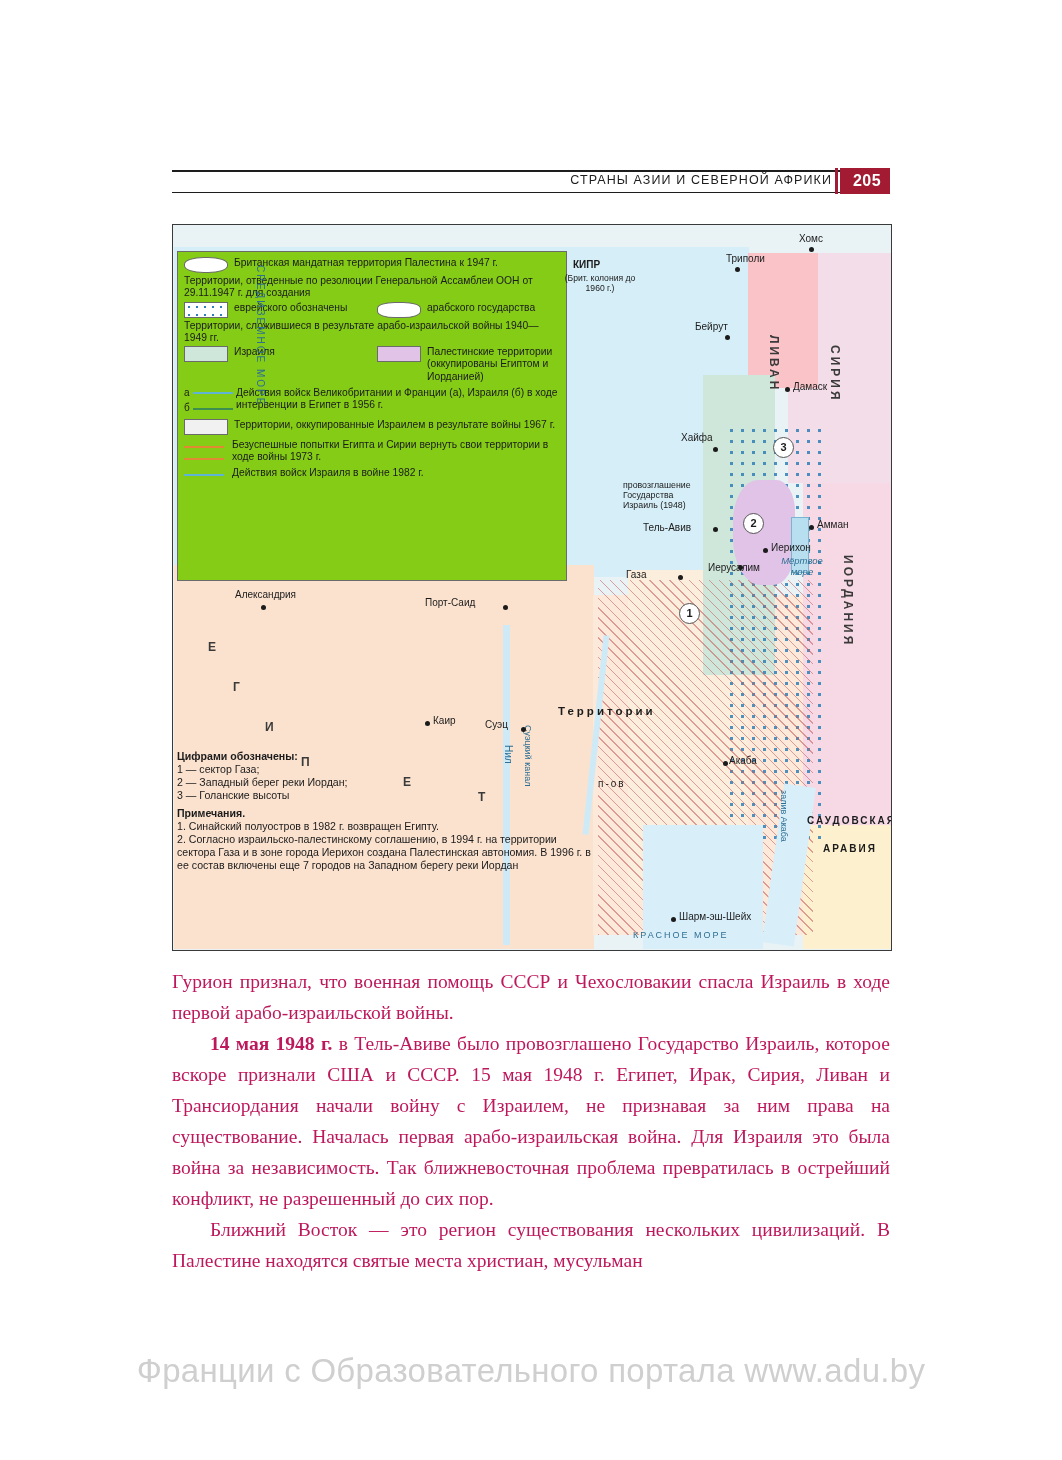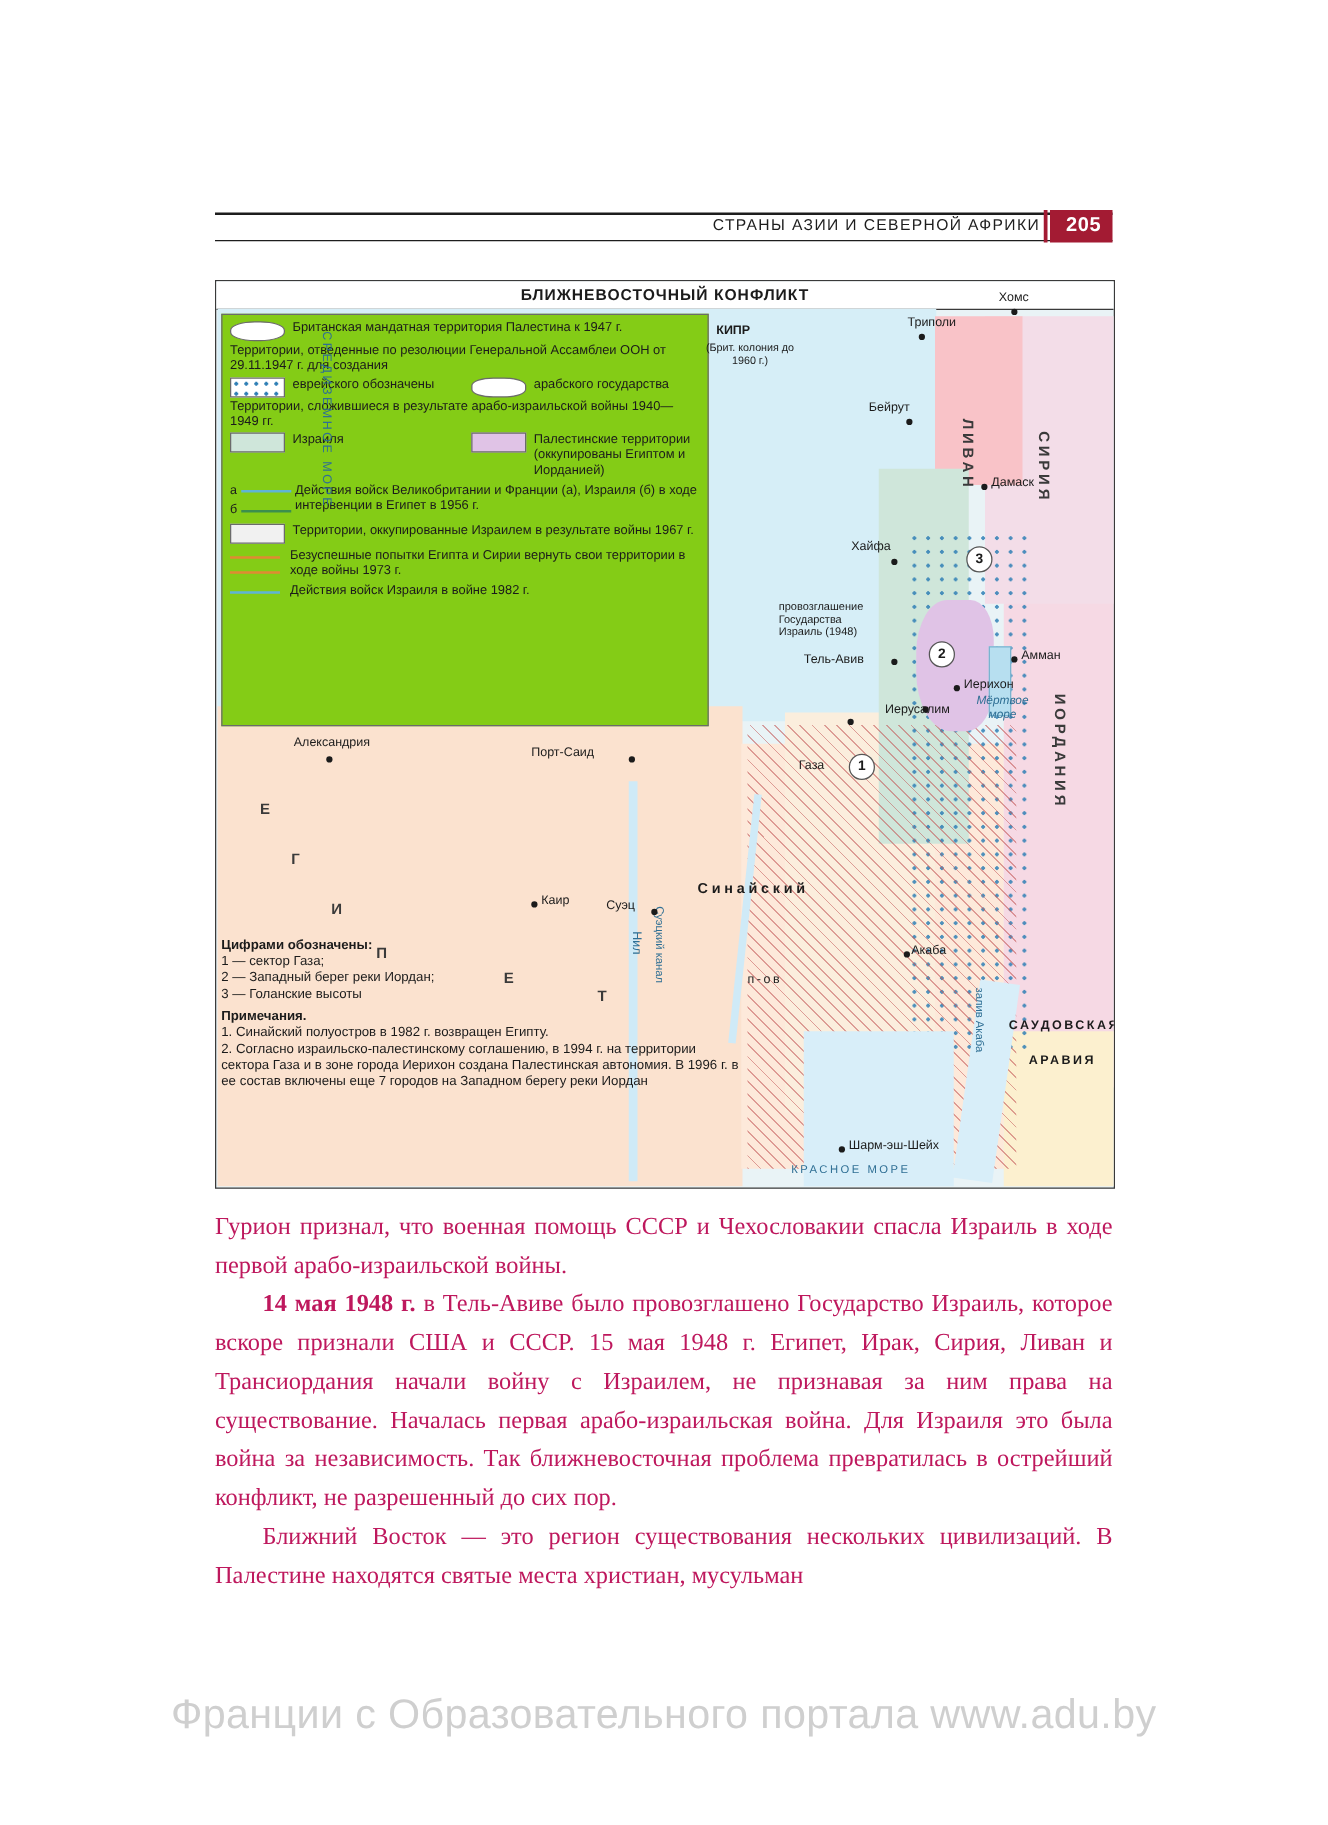--- a/index.html
+++ b/index.html
@@ -128,21 +128,20 @@
     <div class="rule"></div>
     <div class="rule2"></div>
     <div class="title">СТРАНЫ АЗИИ И СЕВЕРНОЙ АФРИКИ</div>
     <div class="pagebar2"></div>
     <div class="pagebar"></div>
     <div class="pagenum">205</div>
   </div>
 
   <div class="map">
 
-    <div class="map-title">БЛИЖНЕВОСТОЧНЫЙ КОНФЛИКТ</div>
 
     <div class="medsea"></div>
     <div class="egypt"></div>
     <div class="sinai"></div>
     <div class="negev"></div>
     <div class="jordan"></div>
     <div class="saudi"></div>
     <div class="syria"></div>
     <div class="lebanon"></div>
     <div class="israel"></div>
@@ -244,21 +243,21 @@
     <div class="lbl b" style="left:634px;top:590px;letter-spacing:2px;">САУДОВСКАЯ</div>
     <div class="lbl b" style="left:650px;top:618px;letter-spacing:2px;">АРАВИЯ</div>
 
     <div class="lbl country" style="left:35px;top:415px;">Е</div>
     <div class="lbl country" style="left:60px;top:455px;">Г</div>
     <div class="lbl country" style="left:92px;top:495px;">И</div>
     <div class="lbl country" style="left:128px;top:530px;">П</div>
     <div class="lbl country" style="left:230px;top:550px;">Е</div>
     <div class="lbl country" style="left:305px;top:565px;">Т</div>
 
-    <div class="lbl b" style="left:385px;top:480px;letter-spacing:3px;font-size:11.5px;">Синайский</div>
+    <div class="lbl b" style="left:385px;top:480px;letter-spacing:3px;font-size:11.5px;">Территории</div>
     <div class="lbl" style="left:425px;top:553px;letter-spacing:2px;">п-ов</div>
 
     <div class="lbl vert" style="left:330px;top:520px;height:60px;color:#2f6f94;">Нил</div>
     <div class="lbl vert" style="left:350px;top:500px;height:110px;color:#2f6f94;font-size:9px;">Суэцкий канал</div>
     <div class="lbl vert" style="left:606px;top:565px;height:110px;color:#2f6f94;font-size:9px;">залив Акаба</div>
     <div class="lbl sea-name" style="left:460px;top:705px;font-size:9px;letter-spacing:2px;">КРАСНОЕ МОРЕ</div>
     <div class="lbl" style="left:602px;top:330px;color:#2f6f94;font-style:italic;font-size:9.5px;text-align:center;width:54px;white-space:normal;">Мёртвое море</div>
 
     <div class="lbl" style="left:450px;top:255px;width:86px;white-space:normal;font-size:8.8px;line-height:10px;">провозглашение Государства Израиль (1948)</div>
 
@@ -283,21 +282,21 @@
     <div class="city-dot" style="left:636px;top:300px;"></div>
     <div class="lbl" style="left:644px;top:294px;">Амман</div>
 
     <div class="city-dot" style="left:590px;top:323px;"></div>
     <div class="lbl" style="left:598px;top:317px;">Иерихон</div>
 
     <div class="city-dot" style="left:565px;top:340px;"></div>
     <div class="lbl" style="left:535px;top:337px;">Иерусалим</div>
 
     <div class="city-dot" style="left:505px;top:350px;"></div>
-    <div class="lbl" style="left:466px;top:344px;margin-top:38px;">Газа</div>
+    <div class="lbl" style="left:453px;top:344px;">Газа</div>
 
     <div class="city-dot" style="left:88px;top:380px;"></div>
     <div class="lbl" style="left:62px;top:364px;">Александрия</div>
 
     <div class="city-dot" style="left:330px;top:380px;"></div>
     <div class="lbl" style="left:252px;top:372px;">Порт-Саид</div>
 
     <div class="city-dot" style="left:252px;top:496px;"></div>
     <div class="lbl" style="left:260px;top:490px;">Каир</div>
 

